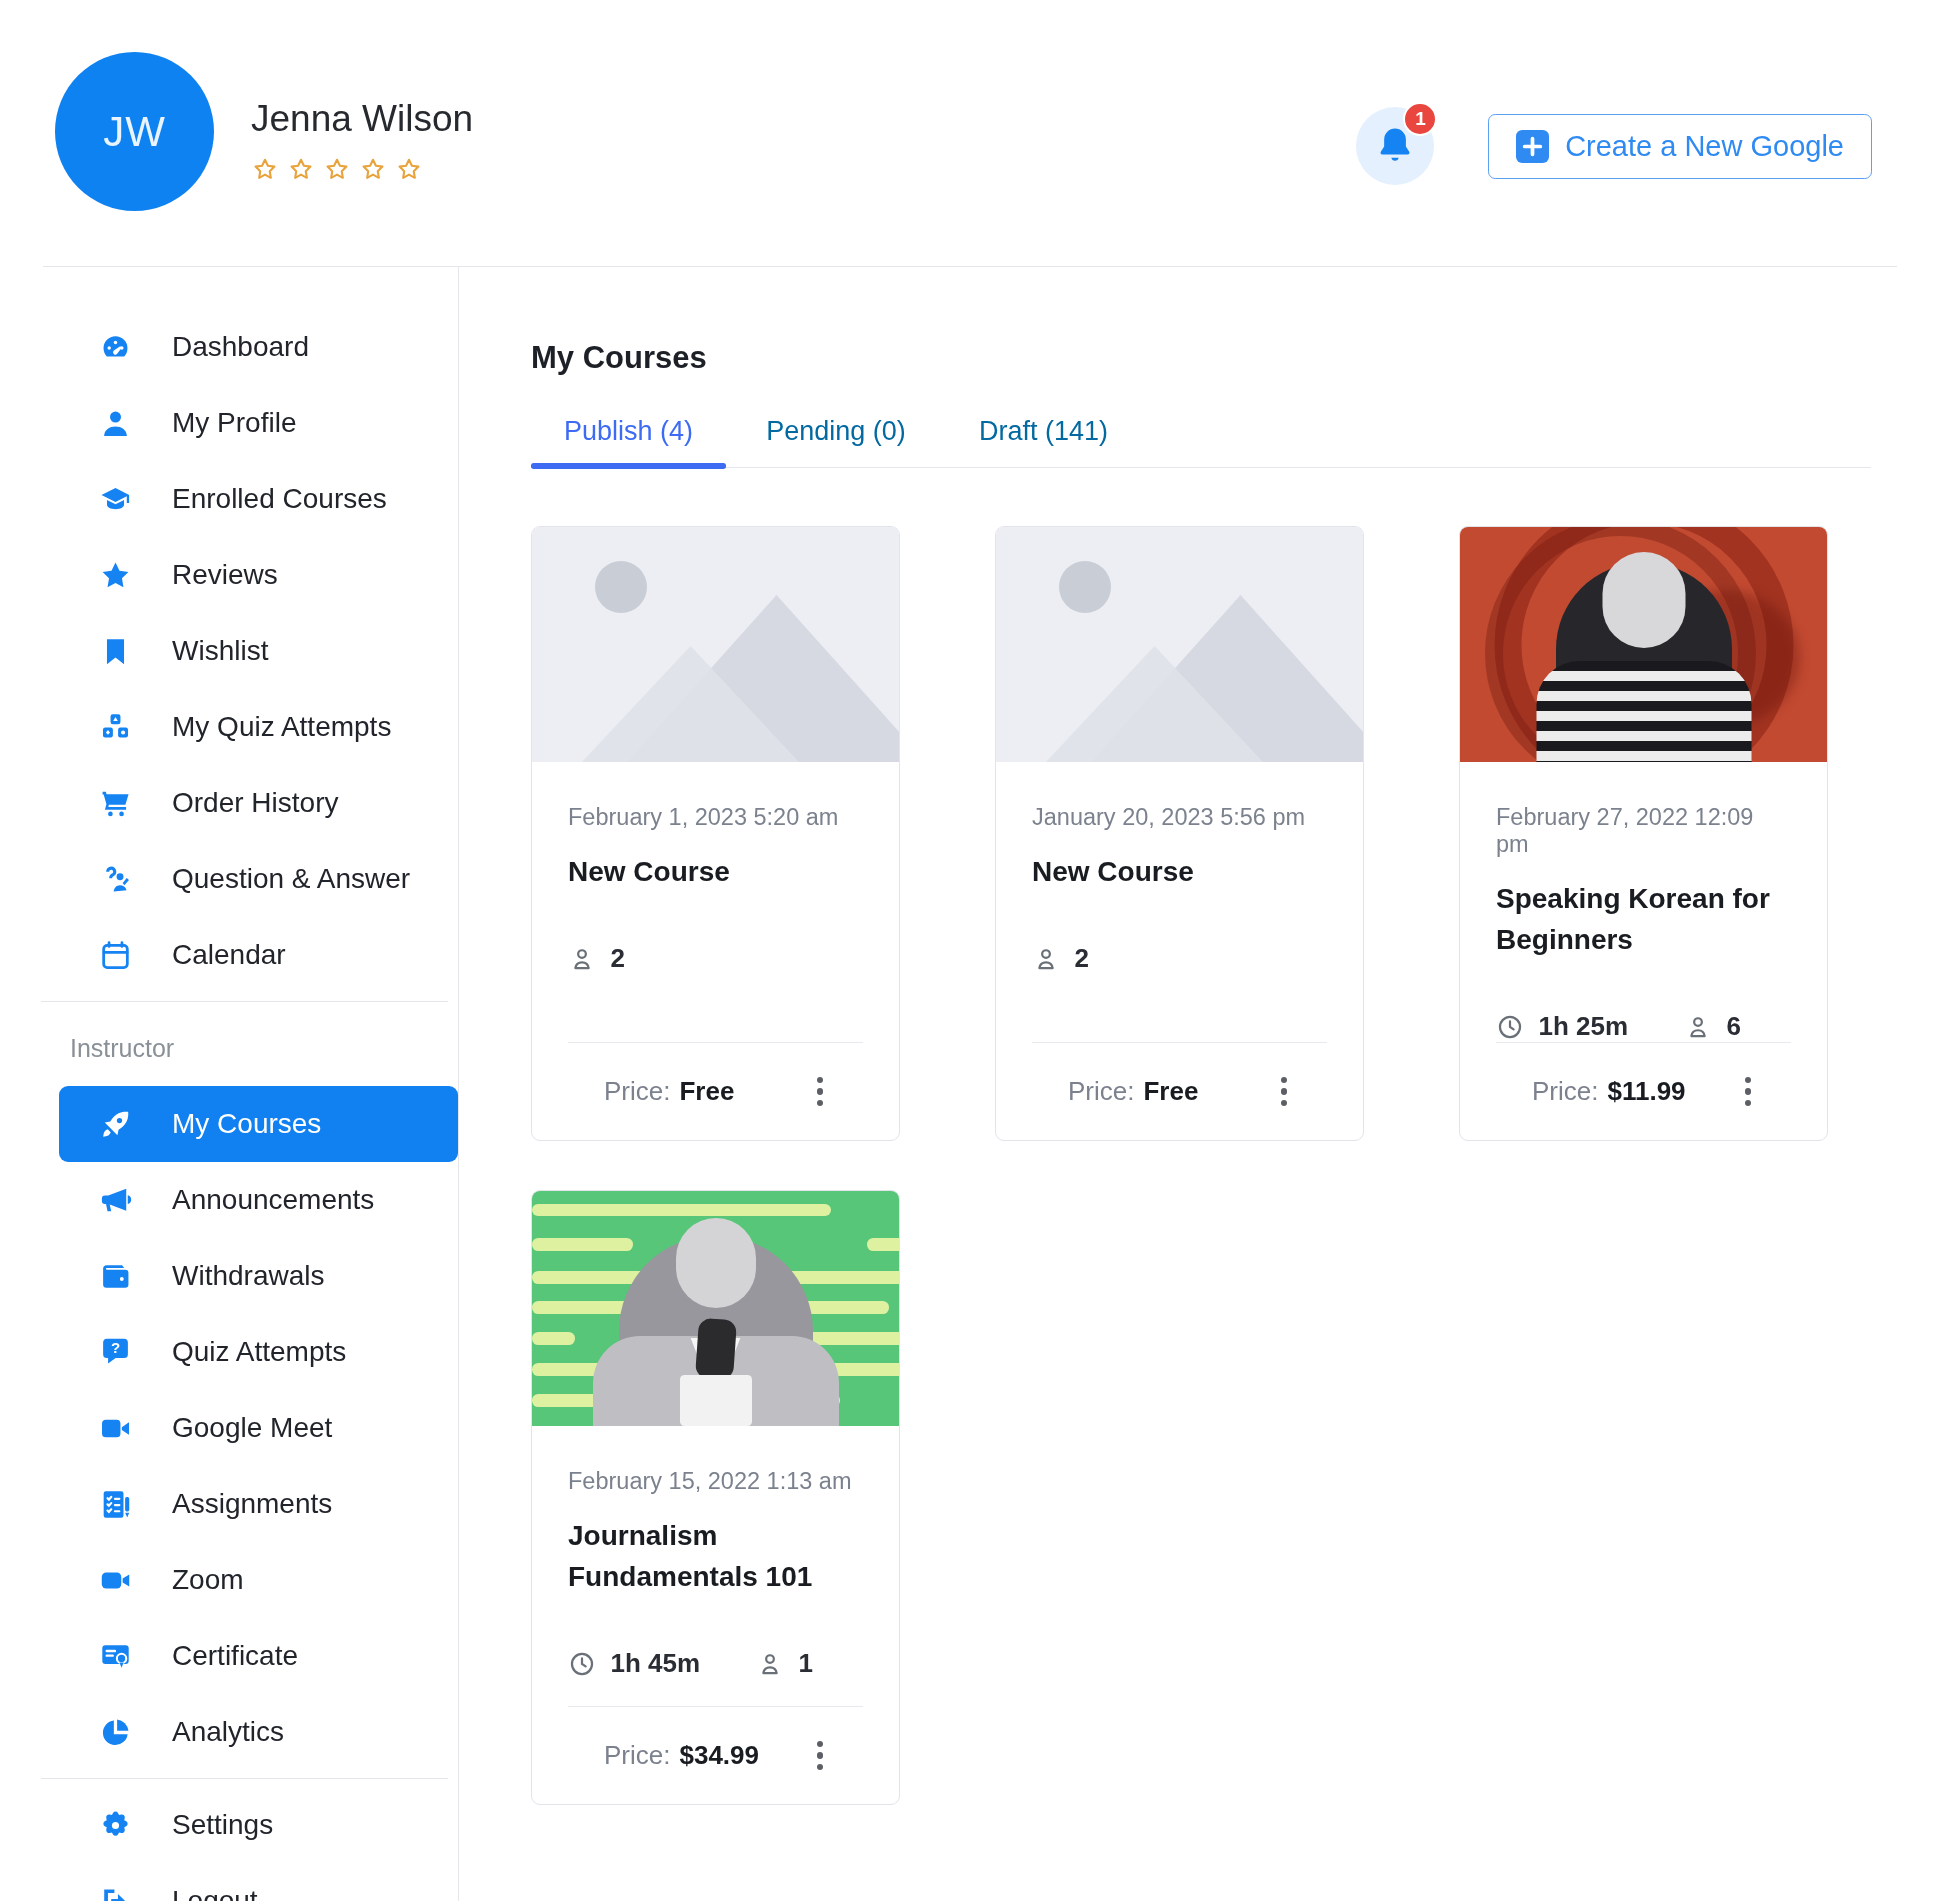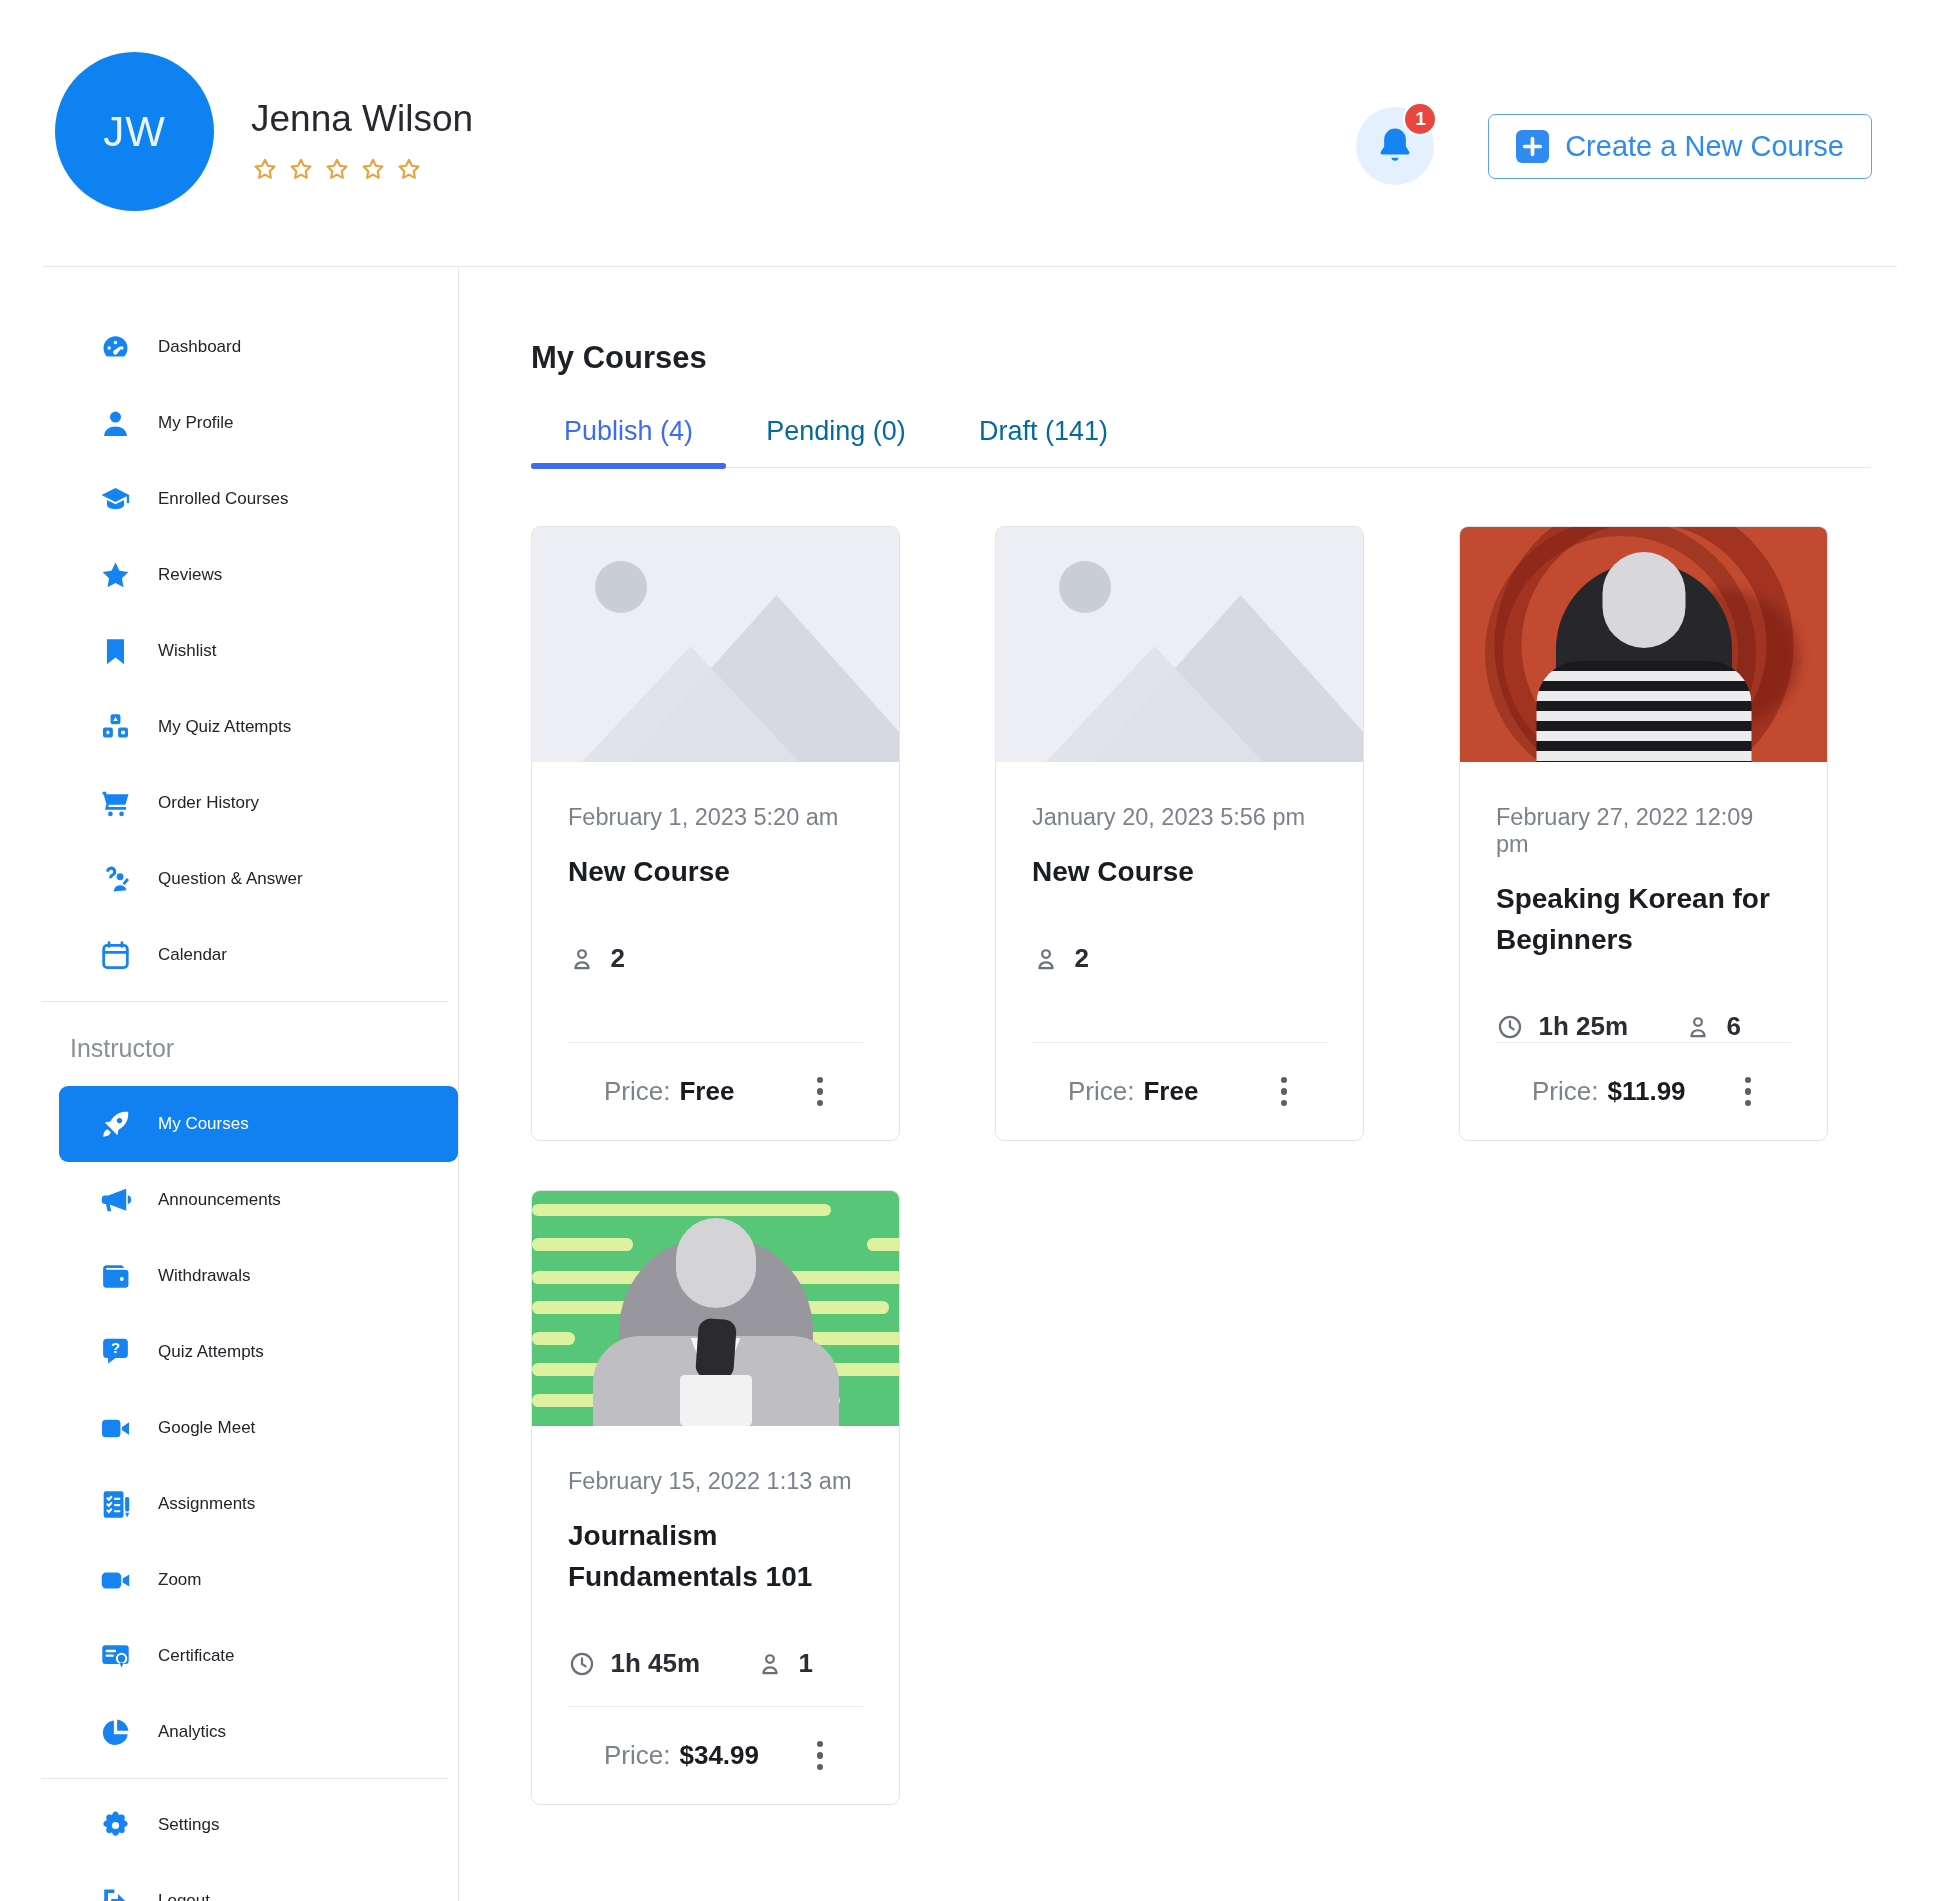--- a/index.html
+++ b/index.html
@@ -29,21 +29,21 @@
     font-family:inherit; cursor:pointer; }
   .create-btn .plus-icon svg { width:33px; height:33px; display:block; }
   .header-divider { position:absolute; left:43px; right:43px; bottom:0; height:0.9px; background:#e4e6ea; }
 
   
   .layout { display:flex; height:1635px; }
   aside { width:459px; flex:0 0 459px; border-right:0.9px solid #e4e6ea; padding:42px 0 0 59px; }
   .side-item { display:flex; align-items:center; gap:26px; height:76px; width:399px;
     border-radius:9px; cursor:pointer; padding-left:40px; }
   .side-item svg { width:33px; height:33px; color:#1583f2; flex:0 0 33px; }
-  .side-item .lbl { font-size:17px; color:#21242a; }
+  .side-item .lbl { font-size:28px; color:#21242a;margin-left:14px; }
   .side-item.active { background:#1180f0; }
   .side-item.active svg { color:#ffffff; }
   .side-item.active .lbl { color:#ffffff; font-weight:500; }
   .side-divider { height:0.9px; background:#e4e6ea; margin:8.1px 0 8.1px -18px; width:407px; }
   .side-heading { font-size:25px; color:#8a9097; height:76px; display:flex; align-items:center; padding-left:11px; }
 
   main { flex:1; padding:73px 71px 0 72px; }
   h1[data-name="page-title"] { font-size:31px; font-weight:600; color:#1d2127; }
 
   .tabs { display:flex; gap:7.2px; margin-top:40px; border-bottom:0.9px solid #e4e6ea; }
@@ -152,21 +152,21 @@
         </span>
         <span class="badge" data-name="notification-badge">1</span>
       </div>
       <button class="create-btn" data-name="create-course-button">
         <span class="plus-icon" data-name="plus-icon">
           <svg viewBox="0 0 24 24">
               <rect width="24" height="24" rx="4.5" fill="#2f8af2"></rect>
               <path d="M12 6.3v11.4M6.3 12h11.4" stroke="#fff" stroke-width="2.7" stroke-linecap="round"></path>
             </svg>
         </span>
-        <span data-name="create-course-label">Create a New Course</span>
+        <span data-name="create-course-label">Create a New Google</span>
       </button>
     </div>
     <div class="header-divider" data-name="header-divider"></div>
   </header>
 
   <div class="layout" data-name="layout">
     <aside id="sidebar" data-name="sidebar">
         <div class="side-item" data-name="sidebar-item-dashboard">
           <svg class="" viewBox="0 0 24 24" fill="currentColor" data-name="dashboard-icon">
             <path d="M12 3.8a8.7 8.7 0 0 0-8.7 8.7c0 2.3.9 4.5 2.4 6h12.6a8.7 8.7 0 0 0 2.4-6A8.7 8.7 0 0 0 12 3.8z"></path>

